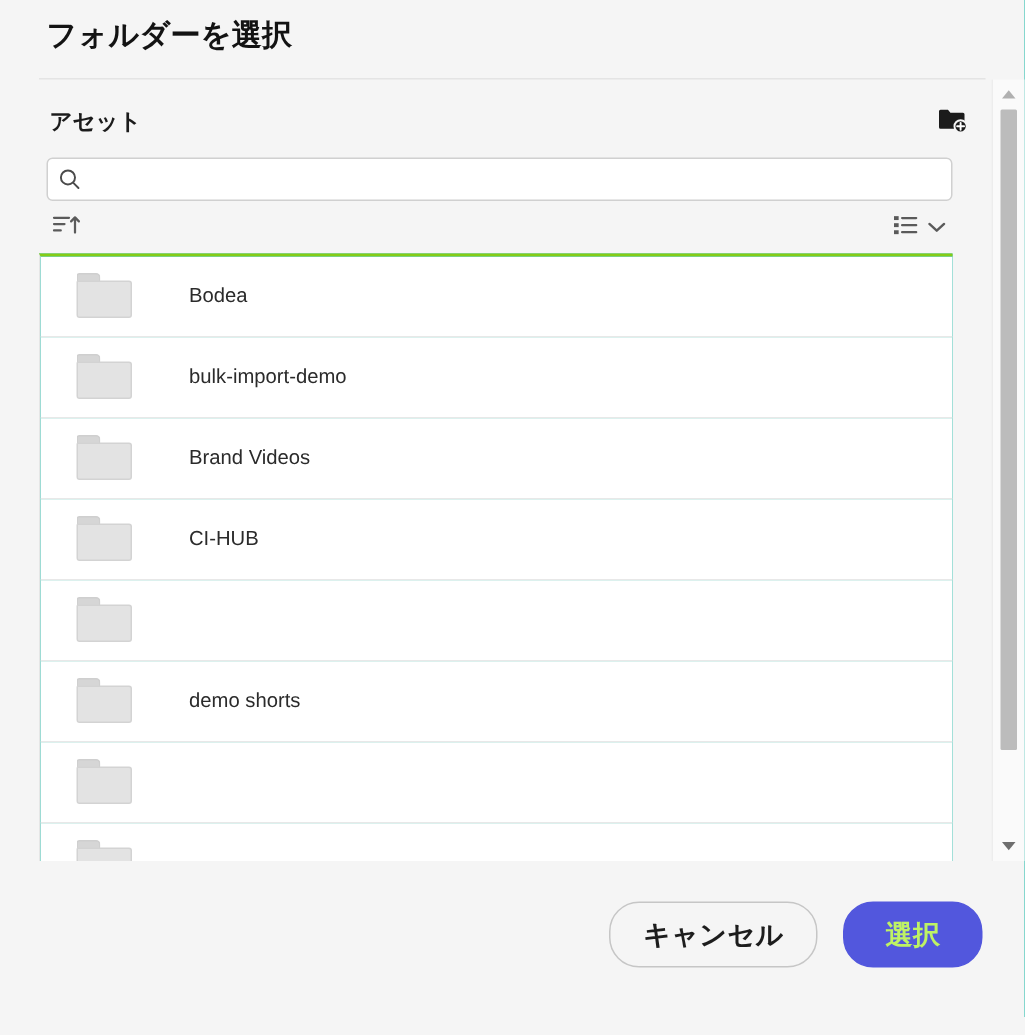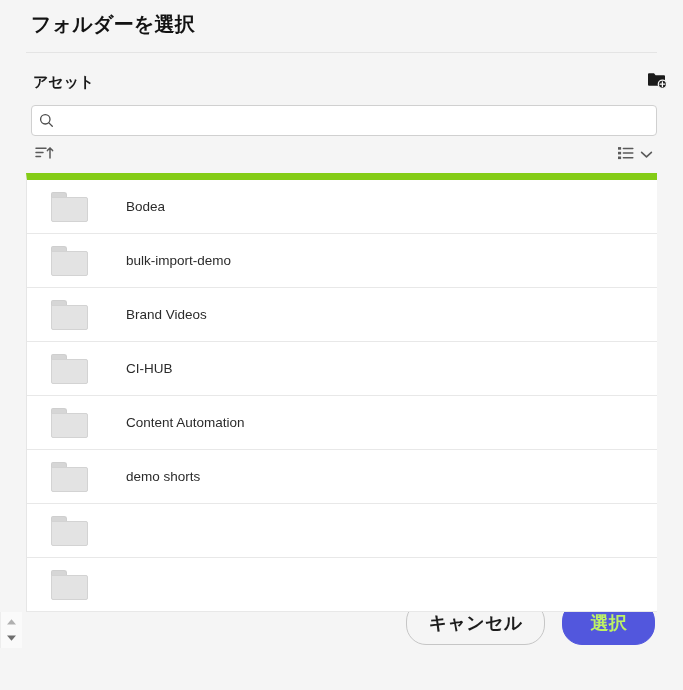--- a/index.html
+++ b/index.html
@@ -40,21 +40,21 @@
     margin: 14px 26px 0 26px;
   }
 
   
   .picker-body {
     position: relative;
     flex: 0 0 auto;
     height: 521px;
     margin: 0 0 0 0;
     display: flex;
-    flex-direction: column;
+    flex-direction: row;
   }
 
   .picker-main {
     flex: 1 1 auto;
     min-width: 0;
     display: flex;
     flex-direction: column;
     padding: 0 0 0 0;
   }
 
@@ -115,21 +115,21 @@
     align-items: center;
     gap: 4px;
     color: #5a5a5a;
   }
 
   
   .folder-list {
     margin: 0 26px 0 26px;
     flex: 1 1 auto;
     overflow: hidden;
-    border-top: 7px solid #84cc16;
+    border-top: 2px solid #84cc16;
     border-left: 1px solid #e6e6e6;
     background: #14b8a6;
     position: relative;
   }
 
   .folder-row {
     height: 54px;
     display: flex;
     align-items: center;
     border-bottom: 1px solid #e8e8e8;
@@ -341,21 +341,20 @@
               <span class="tab"></span>
               <span class="body"></span>
             </span>
           <span class="folder-name">CI-HUB</span>
         </div>
         <div class="folder-row">
           <span class="folder-thumb">
               <span class="tab"></span>
               <span class="body"></span>
             </span>
-          <span class="folder-name">Content Automation</span>
         </div>
         <div class="folder-row">
           <span class="folder-thumb">
               <span class="tab"></span>
               <span class="body"></span>
             </span>
           <span class="folder-name">demo shorts</span>
         </div>
         <div class="folder-row">
           <span class="folder-thumb">

